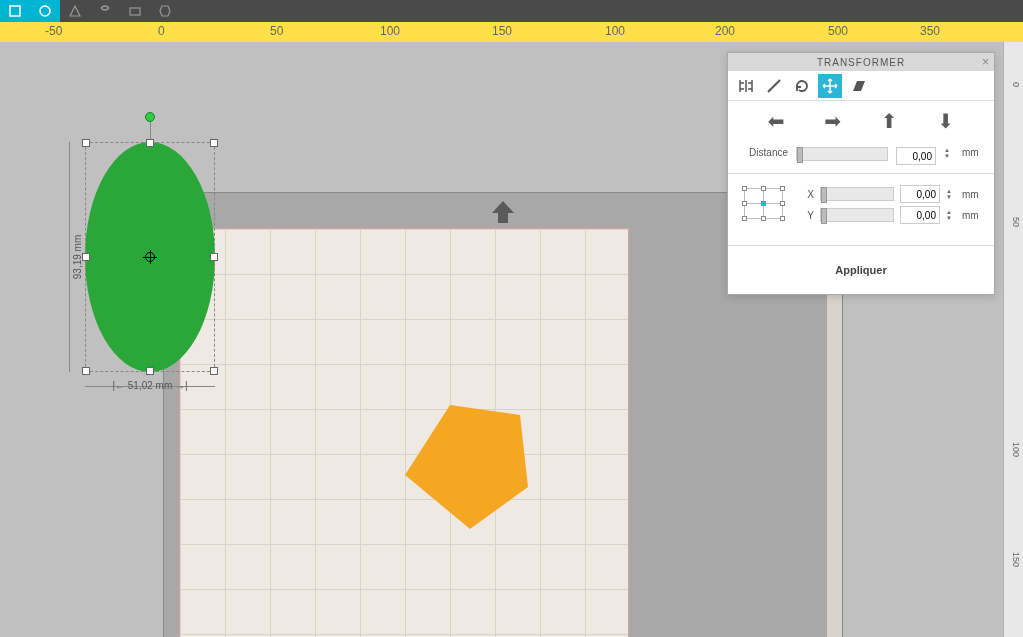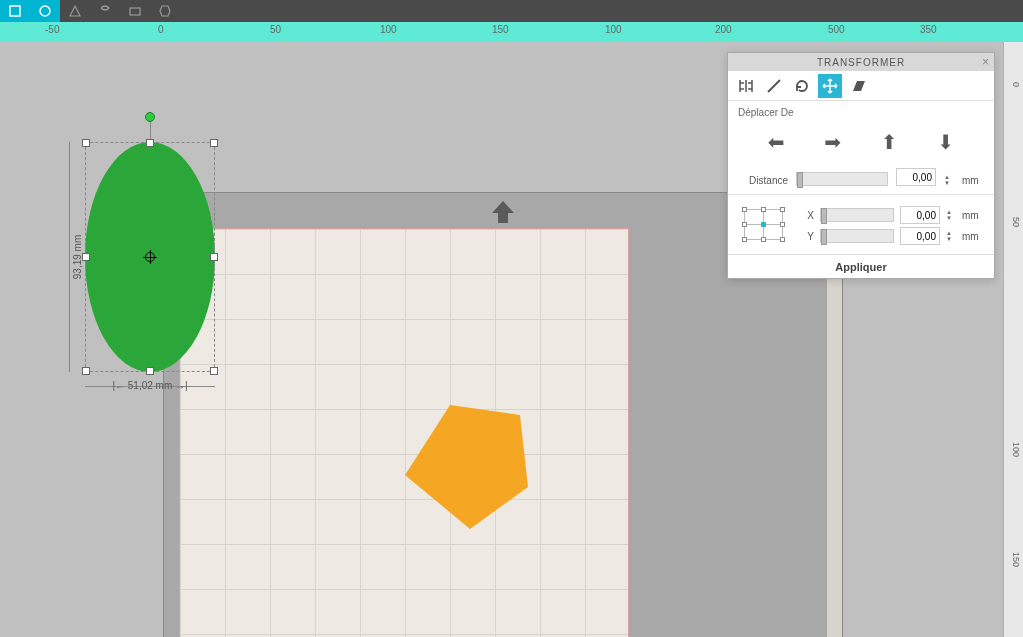--- a/index.html
+++ b/index.html
@@ -4,21 +4,21 @@
 <style>
 * { box-sizing: border-box; margin: 0; padding: 0; }
 body { font-family: Arial, sans-serif; font-size: 11px; color: #555; background: #c0c0c0; overflow: hidden; width: 1023px; height: 637px; position: relative; }
 
 
 .top-toolbar { position: absolute; top: 0; left: 0; right: 0; height: 22px; background: #4a4a4a; display: flex; align-items: center; }
 .top-toolbar .icon-btn { width: 30px; height: 22px; display: flex; align-items: center; justify-content: center; color: #fff; }
 .top-toolbar .teal { background: #00b5d1; }
 
 
-.ruler-h { position: absolute; top: 22px; left: 0; right: 0; height: 23px; background: #5eead4; border-bottom: 1px solid #b0b0b0; font-size: 10px; color: #666; }
+.ruler-h { position: absolute; top: 22px; left: 0; right: 0; height: 23px; background: #fde047; border-bottom: 1px solid #b0b0b0; font-size: 12px; color: #666; }
 .ruler-h .tick { position: absolute; top: 2px; }
 
 
 .ruler-v { position: absolute; top: 42px; right: 0; width: 20px; bottom: 0; background: #e8e8e8; border-left: 1px solid #b0b0b0; font-size: 9px; color: #666; }
 .ruler-v .tick { position: absolute; right: 2px; writing-mode: vertical-rl; }
 
 
 .canvas-area { position: absolute; top: 42px; left: 0; right: 20px; bottom: 0; background: #c0c0c0; }
 
 
@@ -61,35 +61,35 @@
 
 .panel { position: absolute; top: 52px; right: 28px; width: 268px; background: #fff; border: 1px solid #aaa; box-shadow: 0 2px 8px rgba(0,0,0,.15); font-size: 11px; }
 .panel-header { background: #d8d8d8; height: 18px; display: flex; align-items: center; justify-content: center; font-size: 10px; letter-spacing: 1px; color: #555; position: relative; }
 .panel-header .close { position: absolute; right: 4px; top: 2px; font-size: 12px; color: #888; cursor: pointer; }
 .panel-tabs { display: flex; height: 30px; align-items: center; padding: 0 6px; gap: 4px; border-bottom: 1px solid #ddd; }
 .panel-tabs .tab { width: 24px; height: 24px; display: flex; align-items: center; justify-content: center; cursor: pointer; }
 .panel-tabs .tab.active { background: #2bb6d6; }
 .section-title { font-size: 10px; padding: 6px 10px 4px; color: #666; }
 .arrows-row { display: flex; justify-content: space-around; padding: 8px 20px; }
 .arrows-row .arr { font-size: 20px; color: #5a5a5a; cursor: pointer; }
-.input-row { display: flex; align-items: flex-end; padding: 6px 10px; gap: 8px; }
+.input-row { display: flex; align-items: flex-start; padding: 6px 10px; gap: 8px; }
 .input-row .label { width: 50px; text-align: right; font-size: 10px; }
 .slider { flex: 1; height: 14px; background: #e8e8e8; border: 1px solid #ccc; position: relative; }
 .slider .thumb { position: absolute; left: 0; top: -1px; width: 6px; height: 16px; background: #bbb; border: 1px solid #999; }
 .num-input { width: 40px; height: 18px; border: 1px solid #ccc; font-size: 10px; text-align: right; padding: 0 3px; }
 .unit { font-size: 10px; width: 22px; }
 .spinner { width: 10px; display: flex; flex-direction: column; font-size: 6px; line-height: 6px; color: #666; }
 .anchor-diagram { width: 46px; height: 40px; position: relative; margin: 2px 8px 2px 2px; }
 .anchor-diagram .pt { position: absolute; width: 5px; height: 5px; border: 1px solid #888; background: #fff; }
 .anchor-diagram .pt.active { background: #2bb6d6; border-color: #2bb6d6; }
 .anchor-diagram .line { position: absolute; background: #bbb; }
 .xy-col { flex: 1; }
 .xy-row { display: flex; align-items: center; gap: 6px; margin: 3px 0; }
 .xy-row .axis { width: 12px; text-align: right; font-size: 10px; }
-.apply-btn { width: 100%; height: 24px; background: #fff; border: none; border-top: 1px solid #ddd; font-size: 11px; font-weight: bold; color: #444; cursor: pointer; }
+.apply-btn { width: 100%; height: 49px; background: #fff; border: none; border-top: 1px solid #ddd; font-size: 11px; font-weight: bold; color: #444; cursor: pointer; margin-top: 12px; }
 hr.sep { border: none; border-top: 1px solid #ddd; margin: 2px 0; }
 </style>
 </head>
 <body>
 
 <div class="top-toolbar">
   <div class="icon-btn teal">
       <svg width="14" height="14" viewBox="0 0 14 14">
         <rect x="2" y="2" width="10" height="10" fill="none" stroke="#fff" stroke-width="1.5"></rect>
       </svg>
@@ -213,21 +213,20 @@
           <path d="M9 2v14M2 9h14M9 2l-2 2M9 2l2 2M9 16l-2-2M9 16l2-2M2 9l2-2M2 9l2 2M16 9l-2-2M16 9l-2 2" stroke="#fff" stroke-width="1.5" fill="none"></path>
         </svg>
       </div>
     <div class="tab">
         <svg width="18" height="18" viewBox="0 0 18 18">
           <path d="M4 14 L8 4 L16 4 L12 14 Z" fill="#555"></path>
         </svg>
       </div>
   </div>
 
-  <div class="section-title">Déplacer De</div>
   <div class="arrows-row">
     <span class="arr">⬅</span>
     <span class="arr">➡</span>
     <span class="arr">⬆</span>
     <span class="arr">⬇</span>
   </div>
   <div class="input-row">
     <span class="label">Distance</span>
     <div class="slider">
         <div class="thumb"></div>

